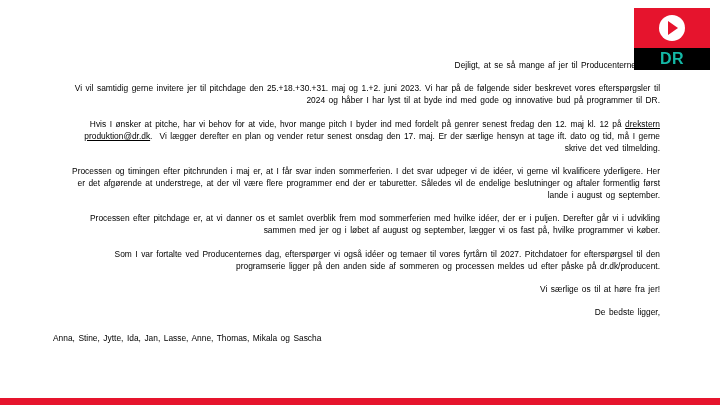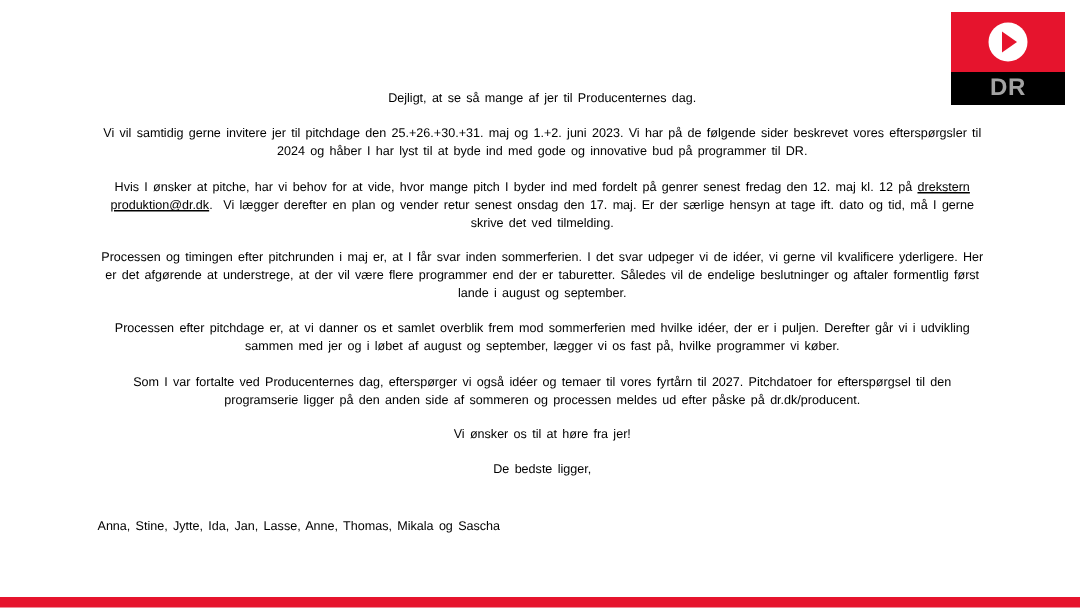--- a/index.html
+++ b/index.html
@@ -57,54 +57,54 @@
     top: 6px;
     width: 0;
     height: 0;
     border-left: 10px solid #e6142d;
     border-top: 7px solid transparent;
     border-bottom: 7px solid transparent;
   }
   .logo-bottom {
     flex: 1;
     background: #000000;
-    color: #a3a3a3;
+    color: #14b8a6;
     display: flex;
     align-items: center;
     justify-content: center;
     font-weight: bold;
     font-size: 16px;
     letter-spacing: 0.5px;
     font-family: "Liberation Sans", sans-serif;
   }
 
   .letter {
     position: absolute;
     left: 53px;
     top: 60px;
     width: 607px;
   }
 
   .para {
     font-size: 8.4px;
     line-height: 1.42;
     margin: 0 0 11.5px 0;
-    text-align: center;
+    text-align: right;
     word-spacing: 1.2px;
     padding-left: 10px;
   }
   .para a, .link {
     color: #000000;
     text-decoration: underline;
   }
 
   .signature {
     font-size: 8.4px;
     line-height: 1.42;
-    margin: 12px;
+    margin: 0;
     word-spacing: 1.2px;
   }
 
   .spacer-small { height: 2px; }
 
   .footer-rule {
     position: absolute;
     left: 0;
     right: 0;
     bottom: 0;
@@ -122,33 +122,33 @@
       <div class="logo-circle"></div>
     </div>
     <div class="logo-bottom">DR</div>
   </div>
 
   <div class="letter">
 
     <p class="para">Dejligt, at se så mange af jer til Producenternes dag.</p>
 
 
-    <p class="para">Vi vil samtidig gerne invitere  jer til pitchdage den 25.+26.+30.+31. maj og 1.+2. juni 2023. Vi har på de følgende sider beskrevet vores efterspørgsler  til 2024 og håber I har lyst til at byde ind med gode og innovative bud på programmer  til DR.</p>
+    <p class="para">Vi vil samtidig gerne invitere  jer til pitchdage den 25.+18.+30.+31. maj og 1.+2. juni 2023. Vi har på de følgende sider beskrevet vores efterspørgsler  til 2024 og håber I har lyst til at byde ind med gode og innovative bud på programmer  til DR.</p>
 
     <p class="para">
       <span>Hvis I ønsker at pitche, har vi behov for at vide, hvor mange pitch I byder ind med fordelt på genrer senest fredag den 12. maj kl. 12 på </span><a class="link" href="#">drekstern produktion@dr.dk</a><span>.&nbsp; Vi lægger derefter en plan og vender retur senest onsdag den 17. maj. Er der særlige hensyn at tage ift. dato og tid, må I gerne skrive det ved tilmelding.</span>
     </p>
 
     <p class="para">Processen og timingen efter pitchrunden i maj er, at I får svar inden sommerferien.  I det svar udpeger vi de idéer, vi gerne vil kvalificere  yderligere. Her er det afgørende at understrege, at der vil være flere programmer end der er taburetter. Således vil de endelige beslutninger og aftaler formentlig først lande i august og september.</p>
 
     <p class="para">Processen efter pitchdage er, at vi danner os et samlet overblik frem mod sommerferien  med hvilke idéer, der er i puljen. Derefter går vi i udvikling  sammen med jer og i løbet af august og september, lægger vi os fast på, hvilke programmer  vi køber.</p>
 
     <p class="para">Som I var fortalte ved Producenternes dag, efterspørger  vi også idéer og temaer til vores fyrtårn til 2027. Pitchdatoer for efterspørgsel til den programserie ligger på den anden side af sommeren og processen meldes ud efter påske på dr.dk/producent.</p>
 
-    <p class="para">Vi ønsker os til at høre fra jer!</p>
+    <p class="para">Vi særlige os til at høre fra jer!</p>
 
     <p class="para">De bedste ligger,</p>
 
     <div class="spacer-small"></div>
 
     <p class="signature">Anna, Stine, Jytte, Ida, Jan, Lasse, Anne, Thomas, Mikala og Sascha</p>
   </div>
 
   <div class="footer-rule"></div>
 </div>

